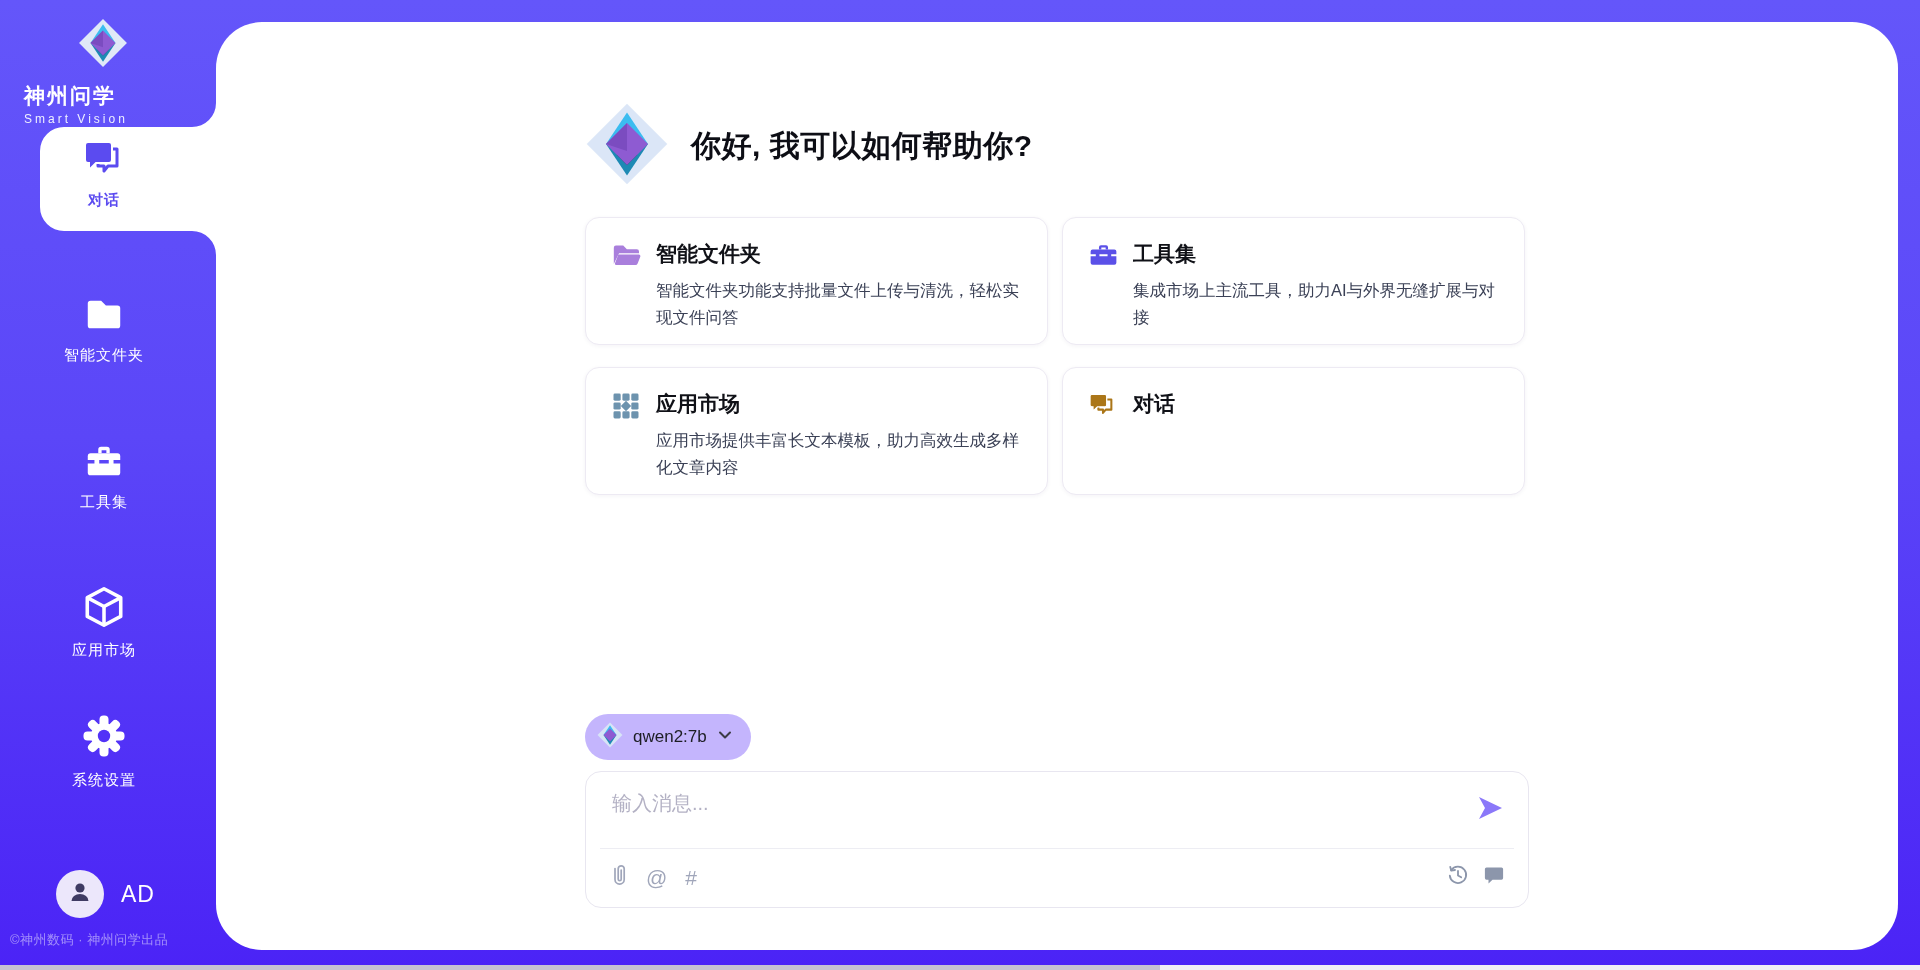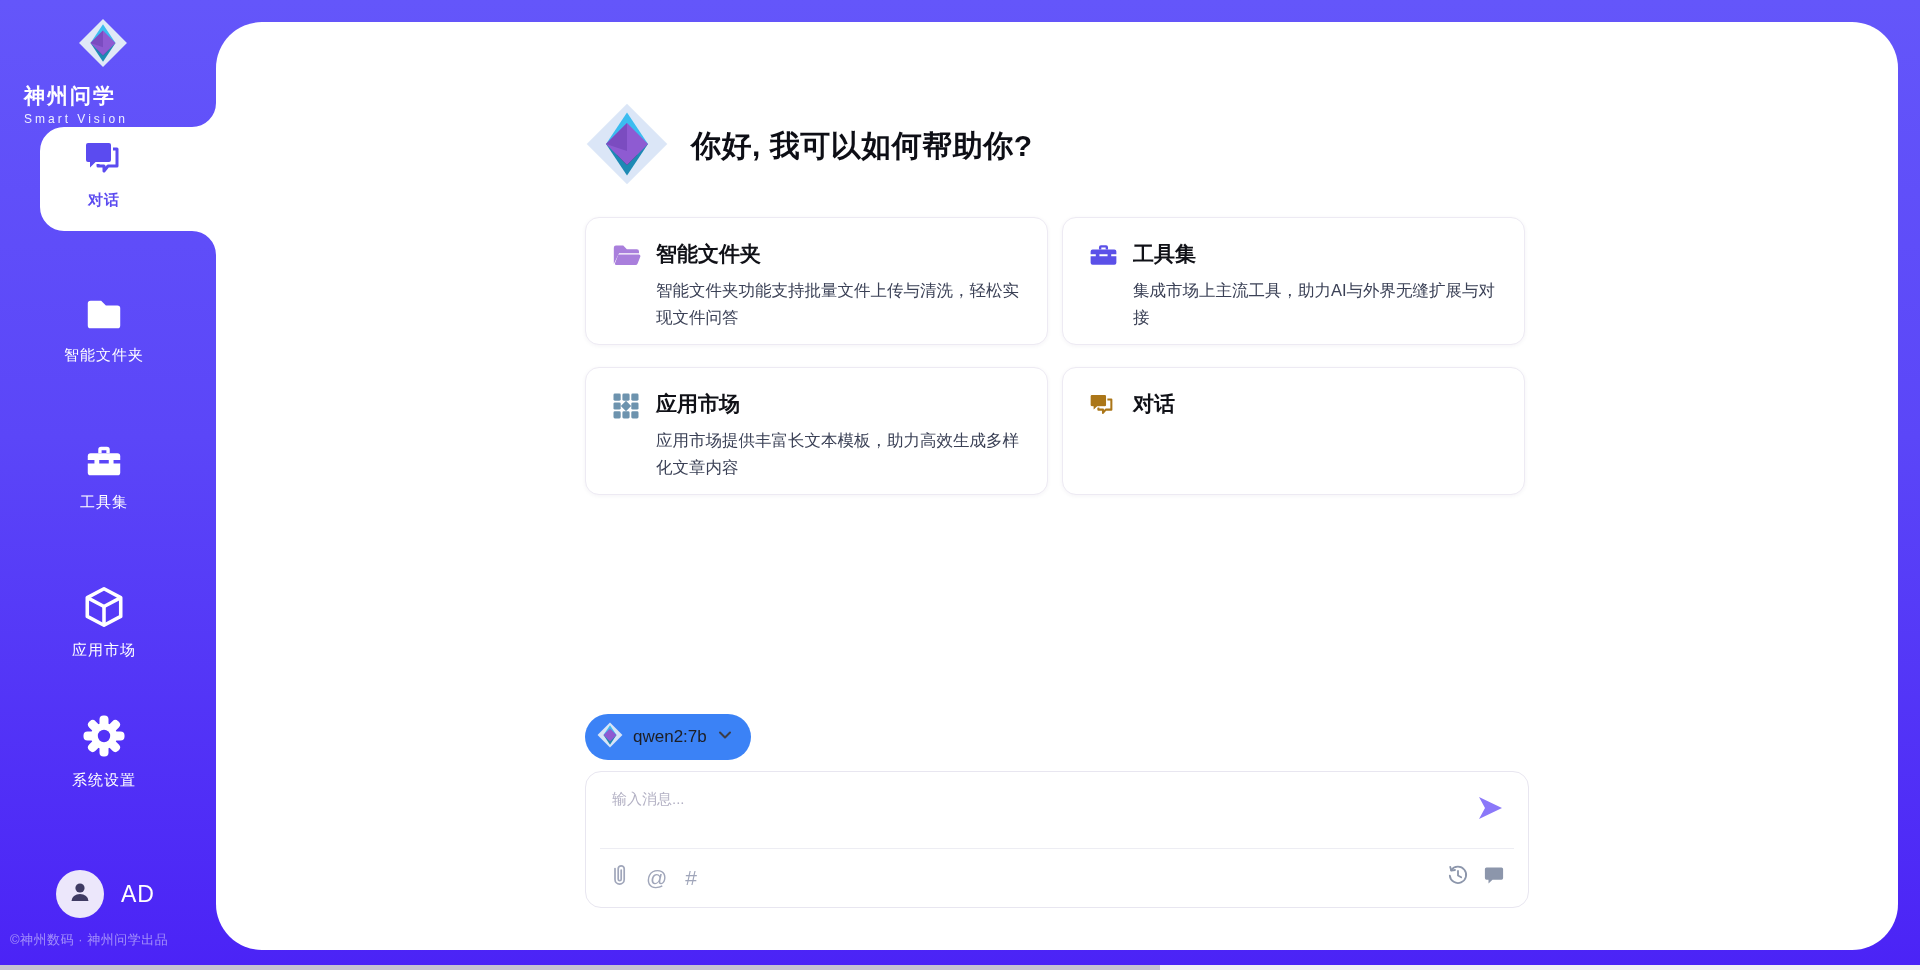--- a/index.html
+++ b/index.html
@@ -48,32 +48,32 @@
   }
   .card-icon { width:29px; flex:0 0 29px; padding-top:2px; }
   .card-title { font-size:21px; font-weight:700; color:#101117; margin-bottom:9px; }
   .card-desc { font-size:16.5px; color:#3b4156; line-height:1.62; }
 
   
   .spacer { flex:1; }
   .bottom-group { margin-bottom:42px; }
   .model-pill {
     display:inline-flex; align-items:center; gap:10px;
-    background:#3b82f6; border-radius:999px; padding:8px 18px 8px 12px;
+    background:#c4b5fd; border-radius:999px; padding:8px 18px 8px 12px;
     margin-bottom:11px; cursor:pointer;
   }
   .model-label { font-size:17px; color:#1d1e24; }
   .composer {
     position:relative; width:944px; height:137px;
     border:1.5px solid #e8e6f0; border-radius:16px; background:#fff;
   }
   .composer textarea {
     position:absolute; left:26px; top:18px; width:820px; height:52px;
     border:none; outline:none; resize:none; background:transparent;
-    font-family:inherit; font-size:15px; color:#33354a;
+    font-family:inherit; font-size:20px; color:#33354a;
   }
   .composer textarea::placeholder { color:#b3b1c4; }
   .send-btn { position:absolute; right:24px; top:22px; width:28px; height:28px; cursor:pointer; }
   .composer-divider { position:absolute; left:14px; right:14px; top:76px; border-top:1px solid #ededf3; }
   .composer-tools-left { position:absolute; left:26px; bottom:17px; display:flex; align-items:center; gap:18px; color:#a0a6ba; }
   .composer-tools-right { position:absolute; right:24px; bottom:17px; display:flex; align-items:center; gap:15px; }
   .glyph-btn { font-size:21px; line-height:1; cursor:pointer; }
 
   
   .hscroll { position:absolute; left:0; bottom:0; width:100%; height:5px; background:#f0eef5; }

